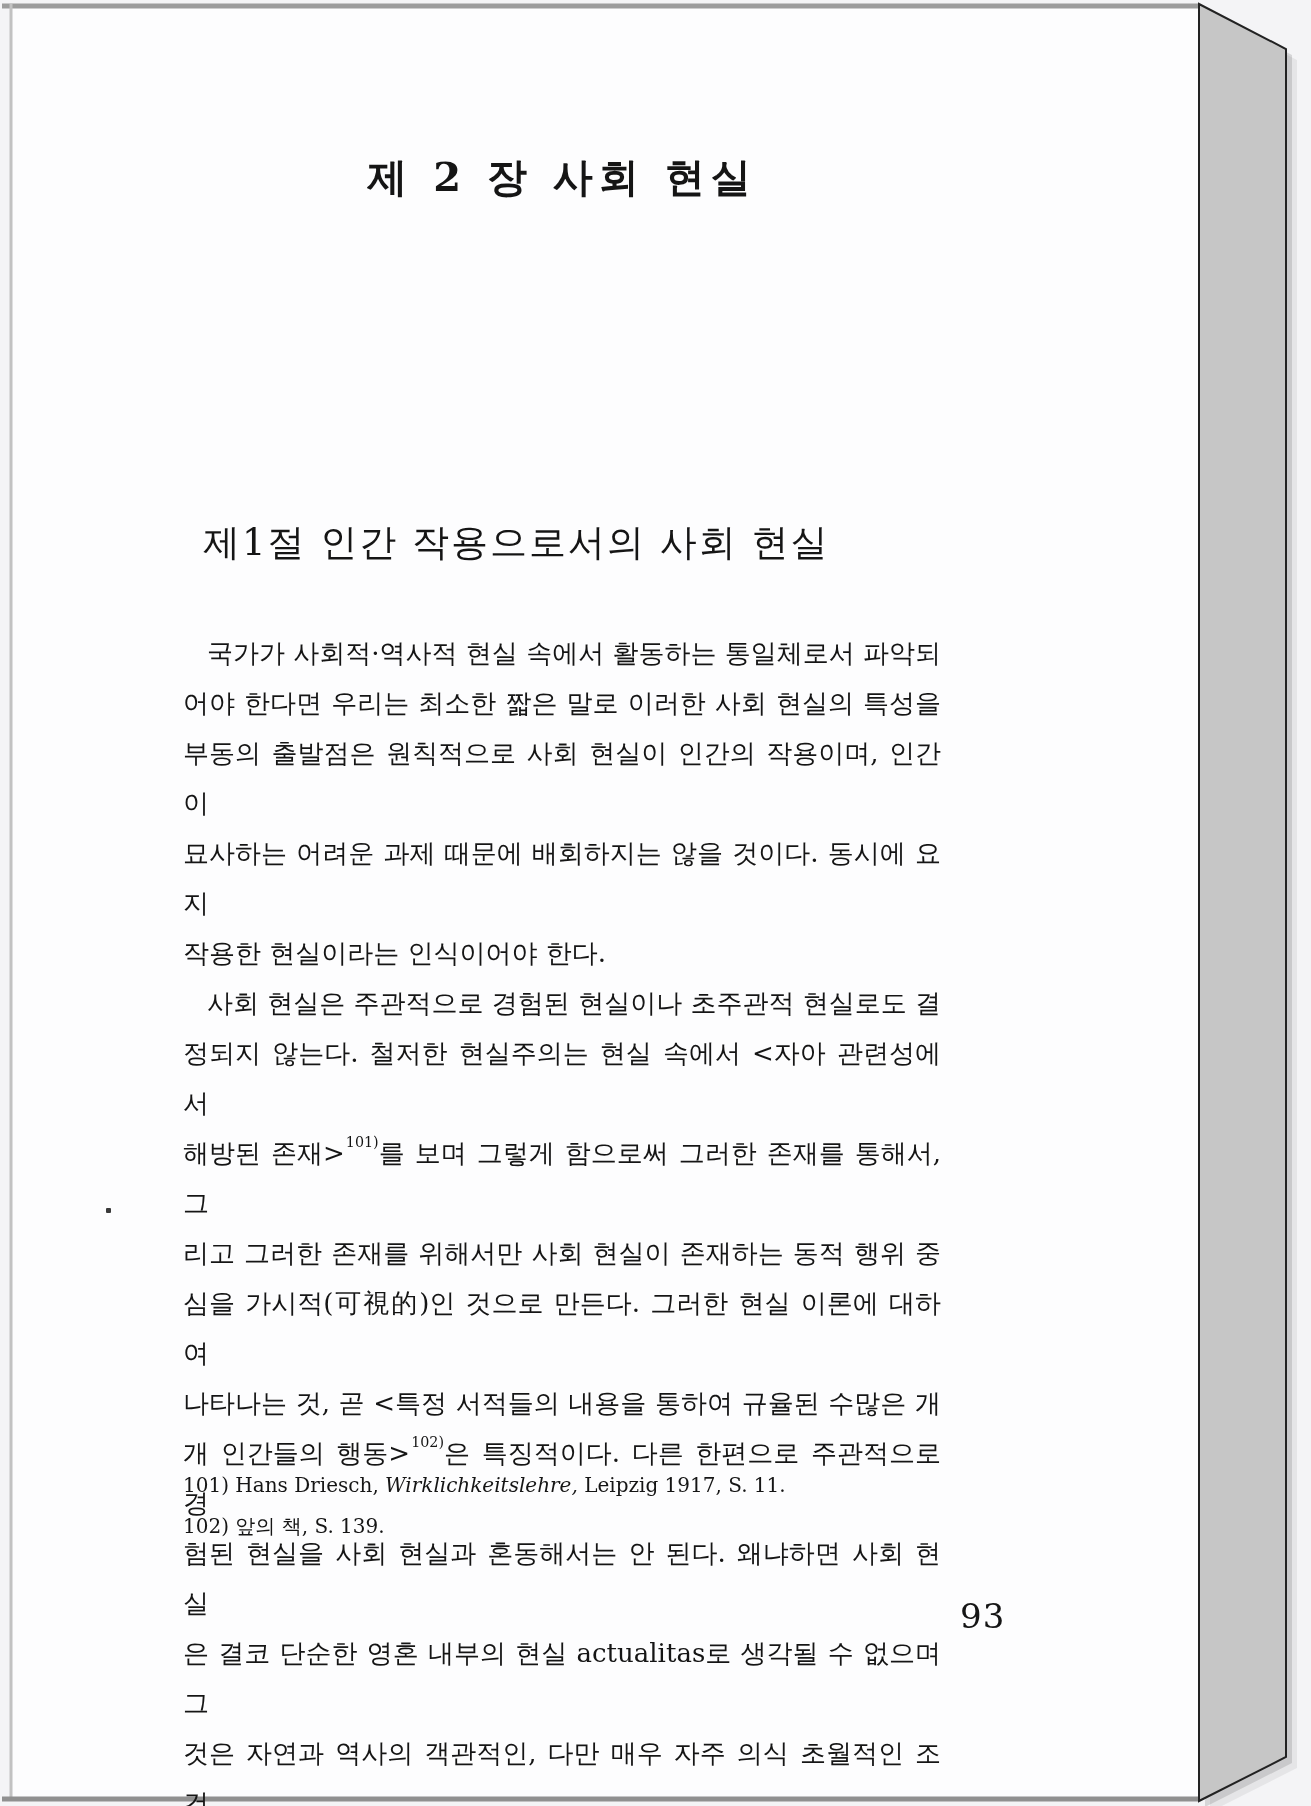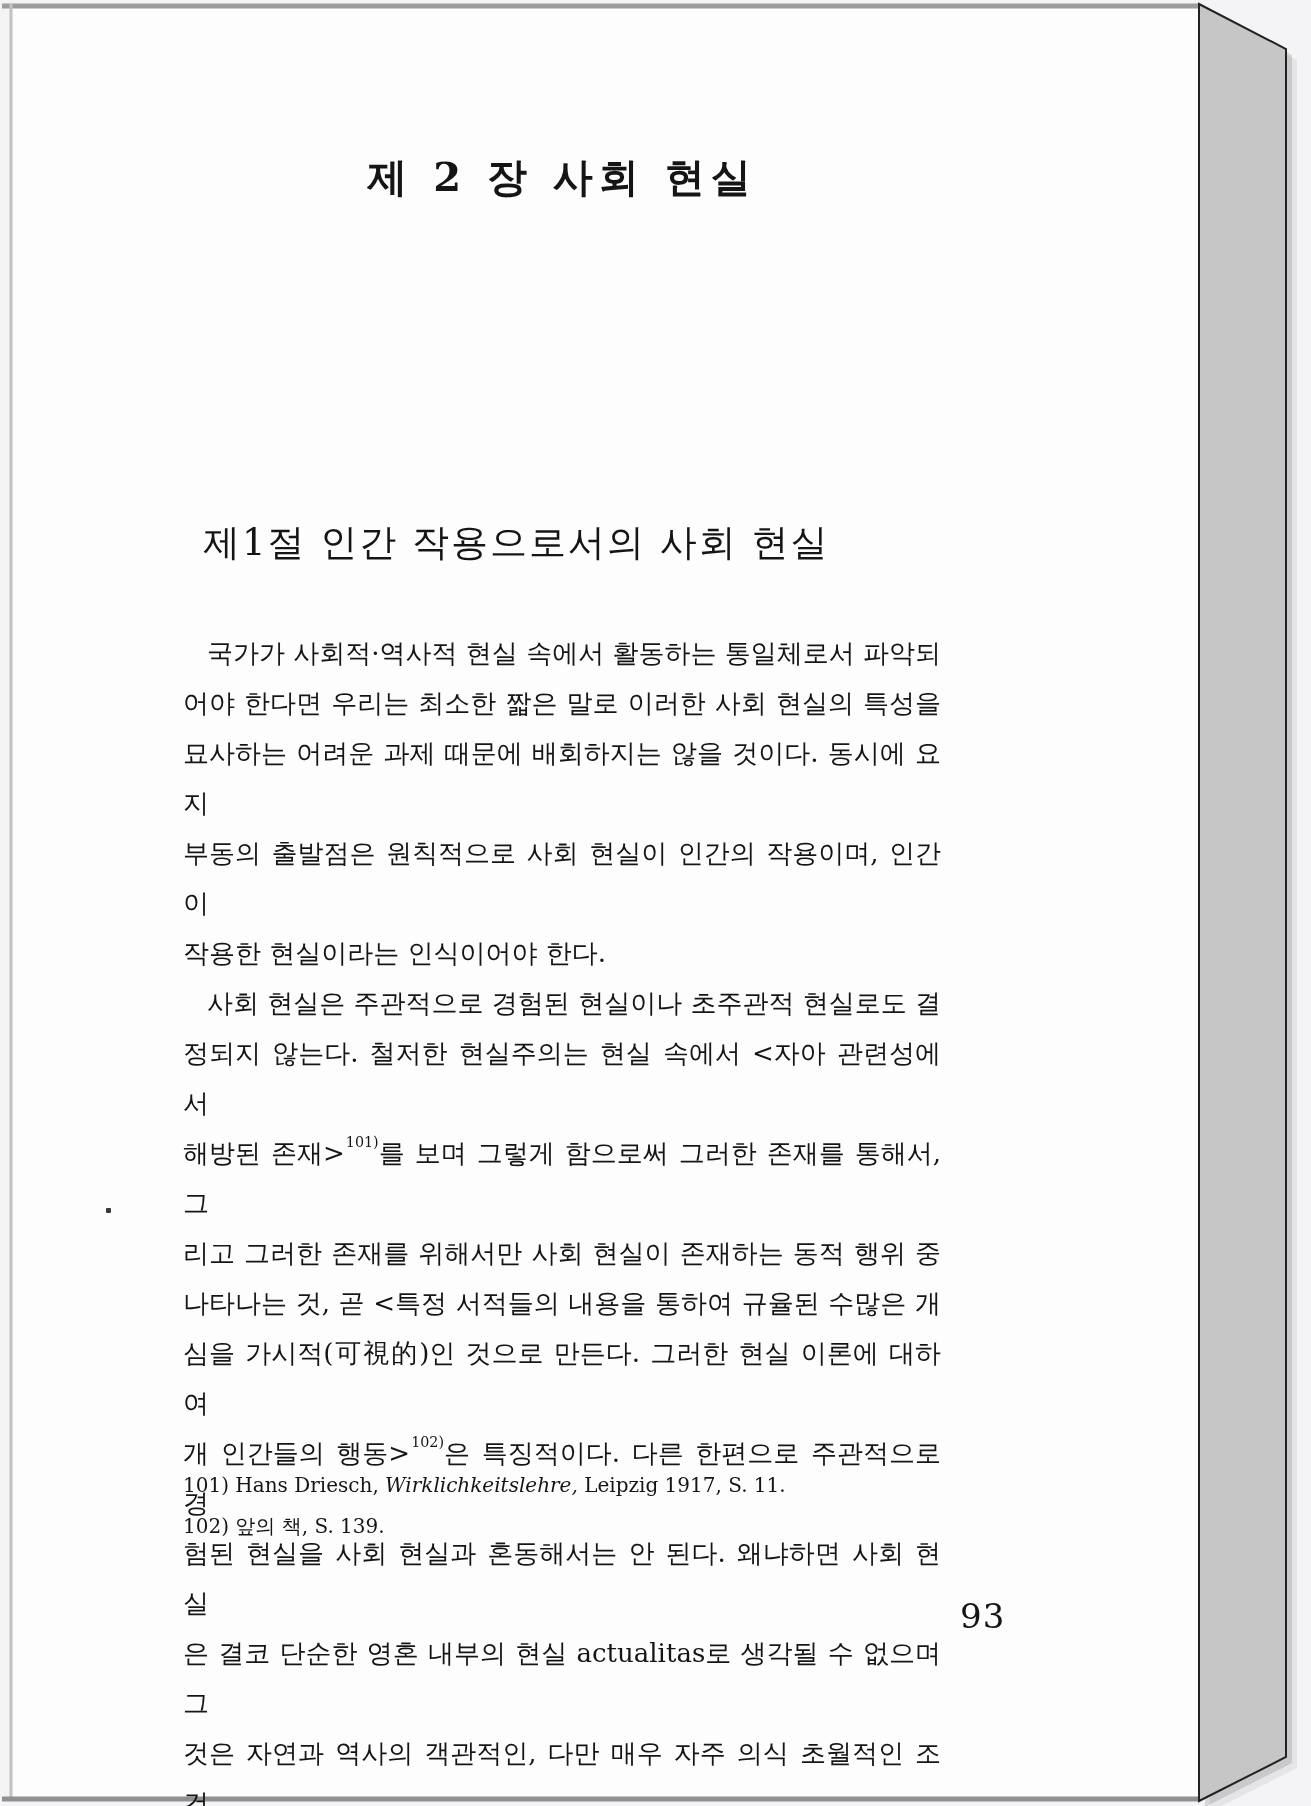--- a/index.html
+++ b/index.html
@@ -45,31 +45,31 @@
 
   <div class="content" style="color: rgb(21, 21, 21);">
     <div class="chapter-title">제 2 장  사회 현실</div>
 
     <div class="section-title">제1절 인간 작용으로서의 사회 현실</div>
 
     <div class="body-text" id="body-text">
         <div>
           <div class="line just first">국가가 사회적·역사적 현실 속에서 활동하는 통일체로서 파악되</div>
           <div class="line just">어야 한다면 우리는 최소한 짧은 말로 이러한 사회 현실의 특성을</div>
+          <div class="line just">부동의 출발점은 원칙적으로 사회 현실이 인간의 작용이며, 인간이</div>
           <div class="line just">묘사하는 어려운 과제 때문에 배회하지는 않을 것이다. 동시에 요지</div>
-          <div class="line just">부동의 출발점은 원칙적으로 사회 현실이 인간의 작용이며, 인간이</div>
           <div class="line">작용한 현실이라는 인식이어야 한다.</div>
         </div>
         <div>
           <div class="line just first">사회 현실은 주관적으로 경험된 현실이나 초주관적 현실로도 결</div>
           <div class="line just">정되지 않는다. 철저한 현실주의는 현실 속에서 &lt;자아 관련성에서</div>
           <div class="line just">해방된 존재&gt;<sup>101)</sup>를 보며 그렇게 함으로써 그러한 존재를 통해서, 그</div>
           <div class="line just">리고 그러한 존재를 위해서만 사회 현실이 존재하는 동적 행위 중</div>
+          <div class="line just">심을 가시적(可視的)인 것으로 만든다. 그러한 현실 이론에 대하여</div>
           <div class="line just">나타나는 것, 곧 &lt;특정 서적들의 내용을 통하여 규율된 수많은 개</div>
-          <div class="line just">심을 가시적(可視的)인 것으로 만든다. 그러한 현실 이론에 대하여</div>
           <div class="line just">개 인간들의 행동&gt;<sup>102)</sup>은 특징적이다. 다른 한편으로 주관적으로 경</div>
           <div class="line just">험된 현실을 사회 현실과 혼동해서는 안 된다. 왜냐하면 사회 현실</div>
           <div class="line just">은 결코 단순한 영혼 내부의 현실 actualitas로 생각될 수 없으며 그</div>
           <div class="line just">것은 자연과 역사의 객관적인, 다만 매우 자주 의식 초월적인 조건</div>
         </div>
       </div>
 
     <div class="footnotes" id="footnotes">
         <div class="footnote">101) Hans Driesch, <i>Wirklichkeitslehre,</i> Leipzig 1917, S. 11.</div>
         <div class="footnote">102) 앞의 책, S. 139.</div>

